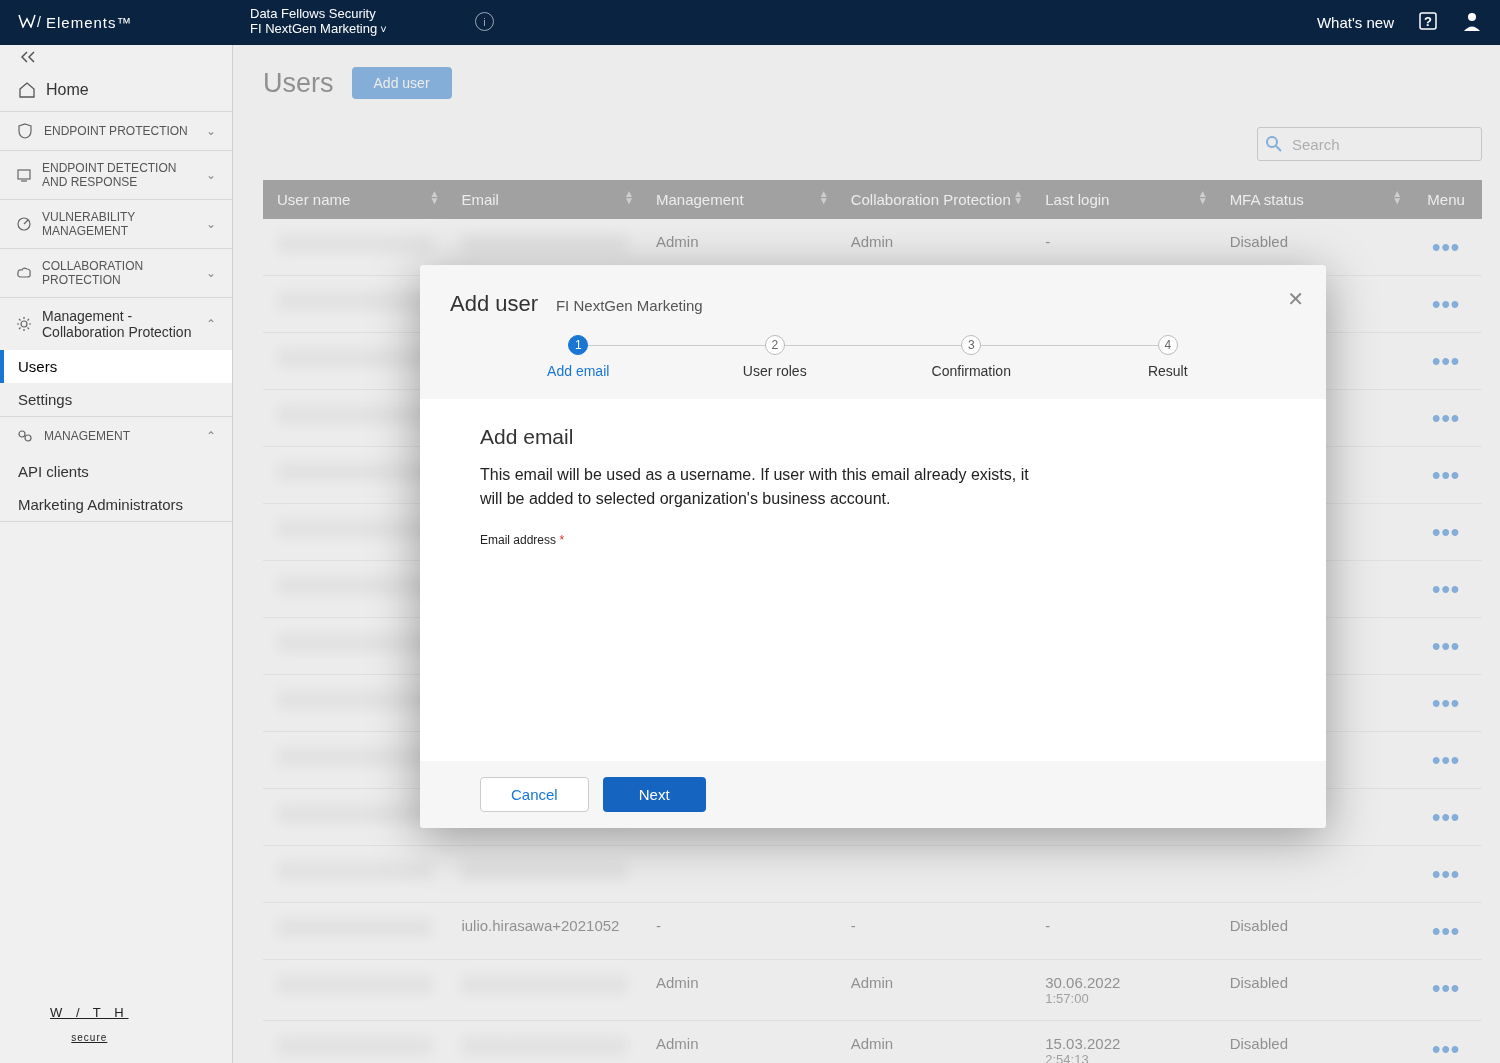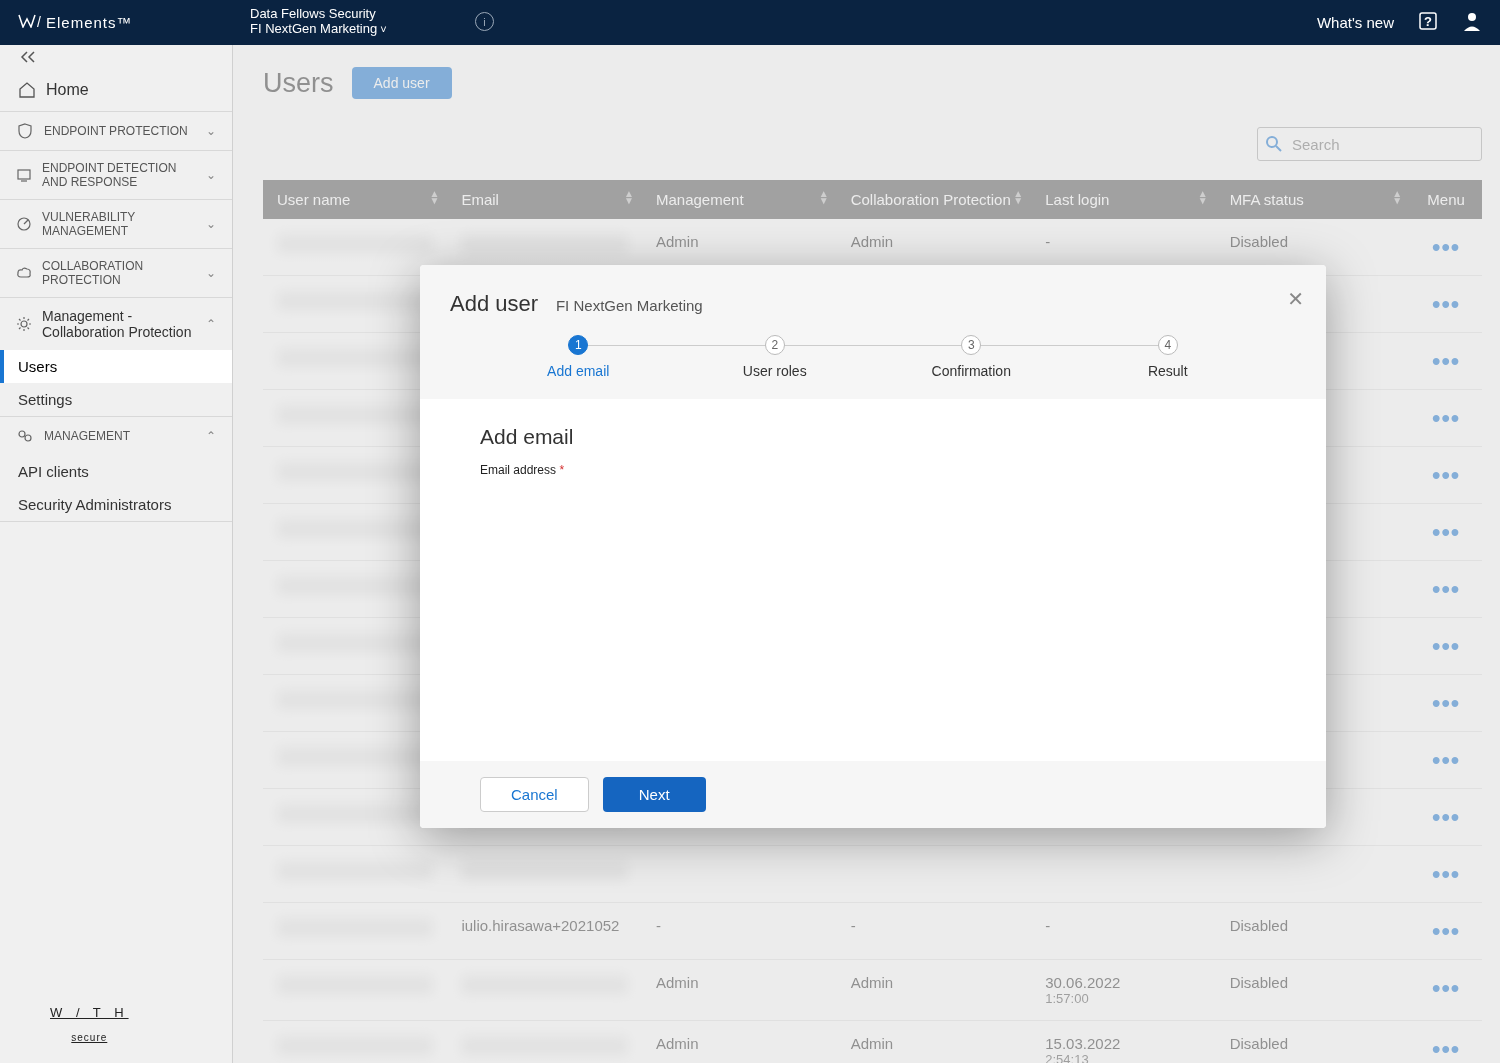--- a/index.html
+++ b/index.html
@@ -194,21 +194,21 @@
           </svg>
         </span>
         <span>MANAGEMENT</span>
       </span>
     <span class="nav-chevron">⌃</span>
   </div>
   <div class="nav-item sub">
       <span>API clients</span>
     </div>
   <div class="nav-item sub">
-      <span>Security Administrators</span>
+      <span>Marketing Administrators</span>
     </div>
   <div class="nav-divider"></div>
 
   <div class="sidebar-footer">
     <span>W / T H</span>
     <span class="sub">secure</span>
   </div>
 </div>
 
 <div class="main">
@@ -460,19 +460,20 @@
         <div class="step-line"></div>
       </div>
       <div class="step">
         <div class="step-num">4</div>
           <div class="step-label">Result</div>
       </div>
     </div>
   </div>
   <div class="modal-body">
     <h2>Add email</h2>
+    <p>This email will be used as a username. If user with this email already exists, it will be added to selected organization's business account.</p>
     <label class="field-label"><span>Email address</span> <span class="req">*</span></label>
   </div>
   <div class="modal-footer">
     <button class="btn-secondary">Cancel</button>
     <button class="btn-next">Next</button>
   </div>
 </div>
 
 </body></html>

